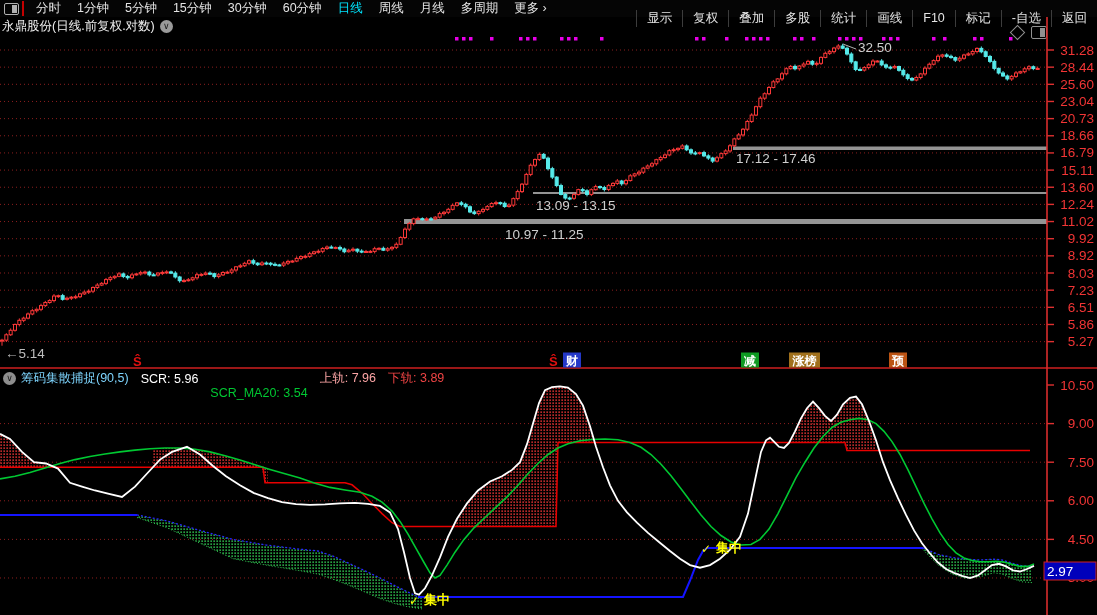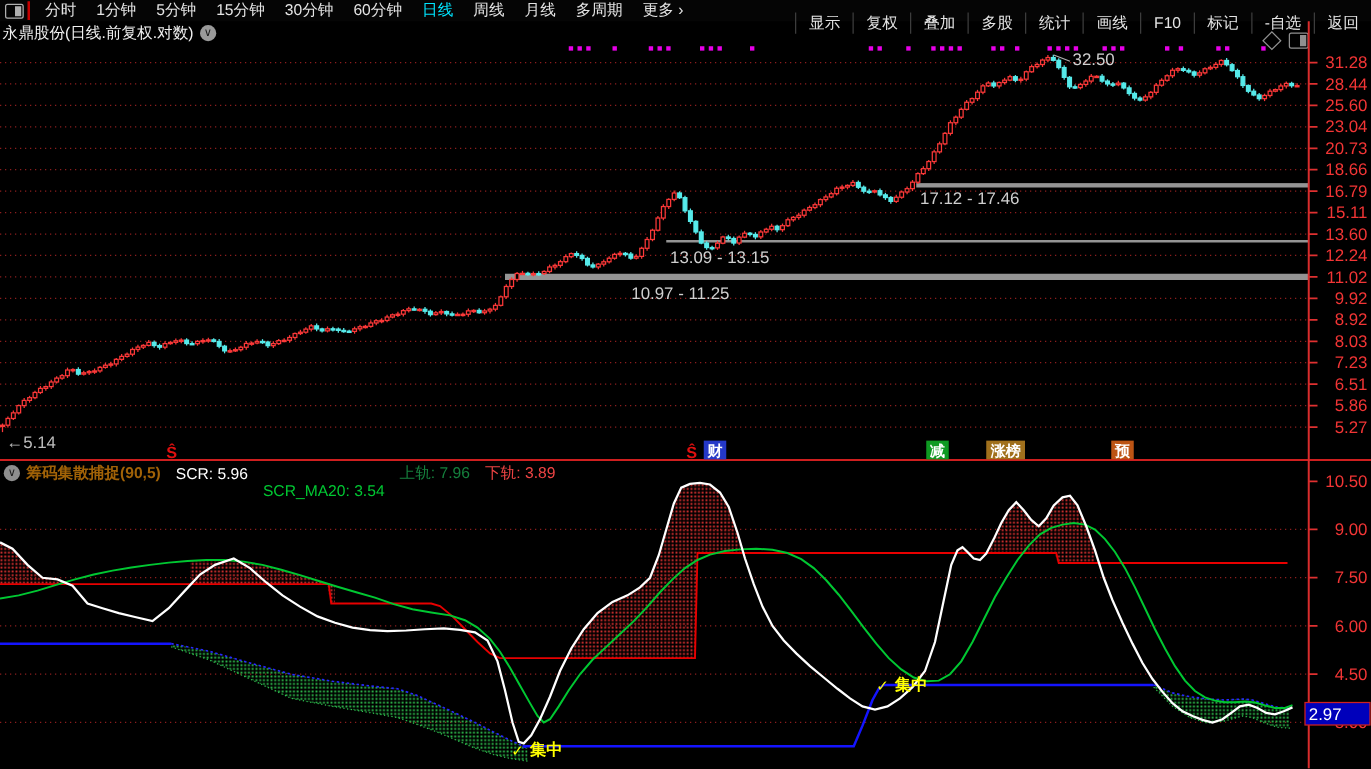--- a/index.html
+++ b/index.html
@@ -21,23 +21,23 @@
   .circle-chev{display:inline-block;width:13px;height:13px;border-radius:50%;background:#9a9a9a;color:#1a1a1a;
                font-size:9px;line-height:13px;text-align:center;margin-left:5px;}
   #float-icons{position:absolute;top:26px;left:1012px;display:flex;align-items:center;gap:8px;}
   .diamond{width:9px;height:9px;border:1.5px solid #909090;transform:rotate(45deg);}
   .split-icon2{width:14px;height:11px;border:1px solid #909090;border-radius:2px;position:relative;}
   .split-icon2::after{content:'';position:absolute;right:1px;top:1px;bottom:1px;width:5px;background:#909090;}
   
   #indheader{position:absolute;top:370px;left:0;height:17px;display:flex;align-items:center;
              font-size:12.5px;white-space:nowrap;}
   #indheader .circle-chev{margin:0 5px 0 3px;background:#8e8e8e;}
-  .ind-title{color:#a16207;margin-right:12px;font-weight:bold;}
+  .ind-title{color:#7dd3fc;margin-right:12px;}
   .iv{margin-right:12px;}
-  .c-white{color:#ffffff;} .c-green{color:#00c832;margin-top:28px;} .c-red{color:#15803d;} .c-blue{color:#ef4444;}
+  .c-white{color:#ffffff;} .c-green{color:#00c832;margin-top:28px;} .c-red{color:#fca5a5;} .c-blue{color:#ef4444;}
   svg text{font-family:"Liberation Sans","DejaVu Sans",sans-serif;}
 </style>
 </head>
 <body>
 
 <div id="app">
   <div id="nav">
     <div class="split-icon"></div>
     <div class="nav-red-divider"></div>
     <div id="nav-left" style="display:flex;">

